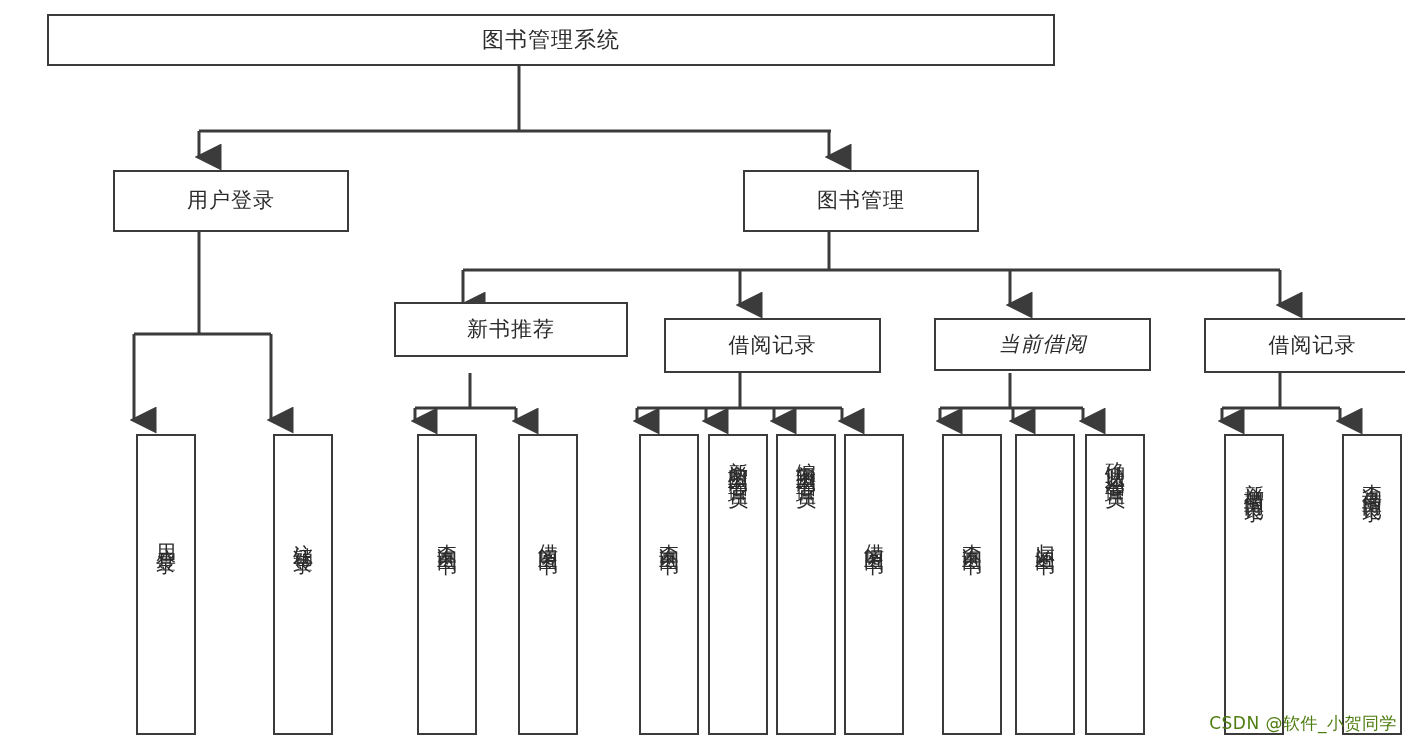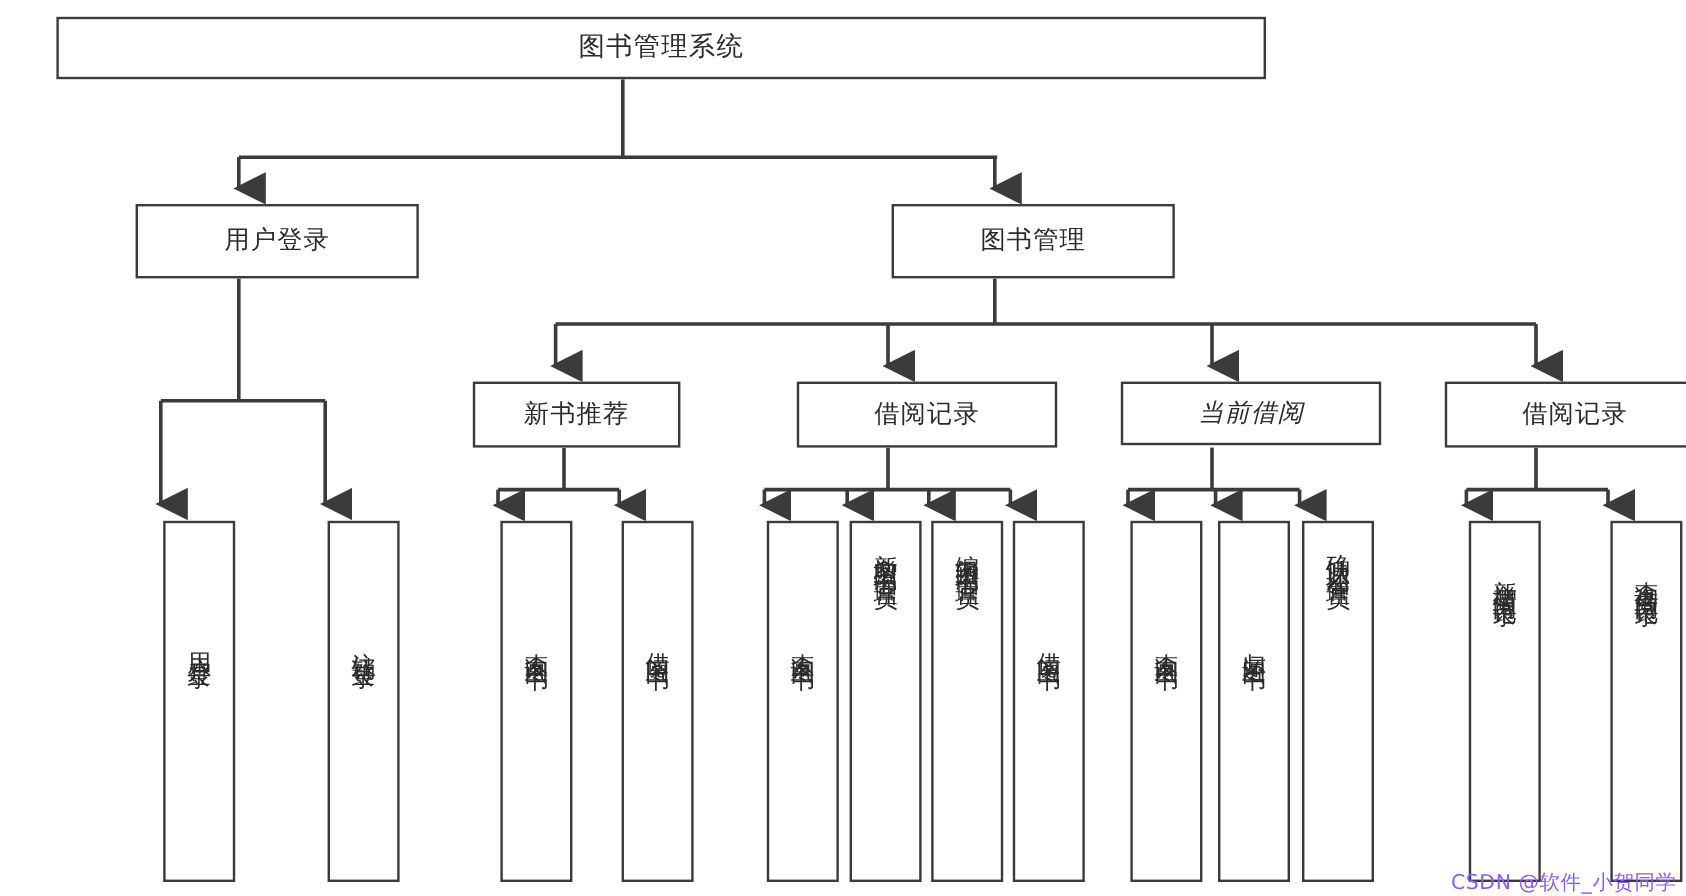--- a/index.html
+++ b/index.html
@@ -64,23 +64,23 @@
     position: absolute;
     left: 0;
     top: 0;
     width: 1405px;
     height: 747px;
     pointer-events: none;
   }
   .watermark {
     position: absolute;
     right: 8px;
-    bottom: 0;
+    bottom: 12px;
     font-size: 17px;
-    color: #8b5cf6;
+    color: #4d7c0f;
     letter-spacing: 0.5px;
     white-space: nowrap;
   }
 </style>
 </head>
 <body>
 
 <div id="canvas">
 
   <svg class="links" viewBox="0 0 1405 747">
@@ -137,21 +137,21 @@
     <span>图书管理系统</span>
   </div>
 
   <div class="node h" style="left:81px; top:170px; width:236px; height:62px;">
     <span>用户登录</span>
   </div>
   <div class="node h" style="left:711px; top:170px; width:236px; height:62px;">
     <span>图书管理</span>
   </div>
 
-  <div class="node h" style="left:362px; top:318px; width:173px; height:55px;">
+  <div class="node h" style="left:362px; top:302px; width:234px; height:55px;">
     <span>新书推荐</span>
   </div>
   <div class="node h" style="left:632px; top:318px; width:217px; height:55px;">
     <span>借阅记录</span>
   </div>
   <div class="node h" style="left:902px; top:318px; width:217px; height:53px;font-style:italic;">
     <span>当前借阅</span>
   </div>
   <div class="node h" style="left:1172px; top:318px; width:217px; height:55px;">
     <span>借阅记录</span>

